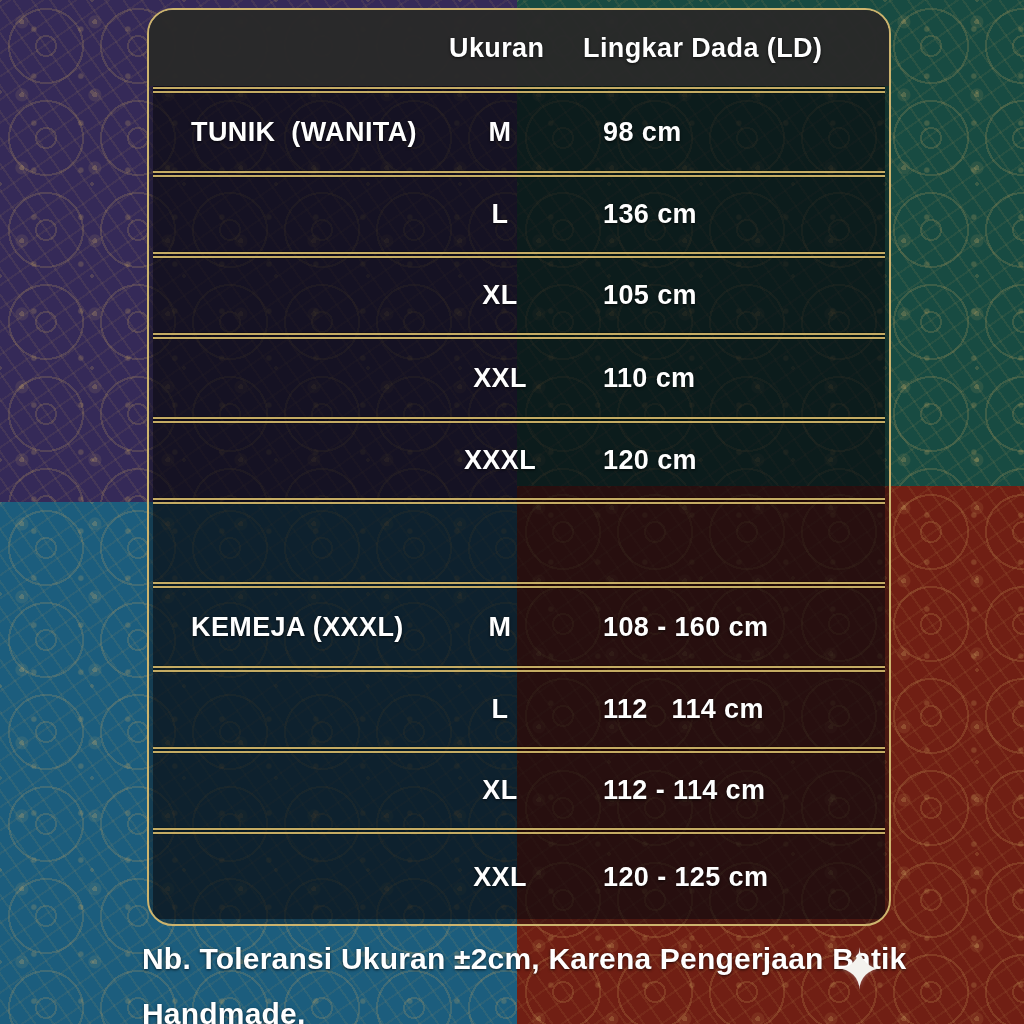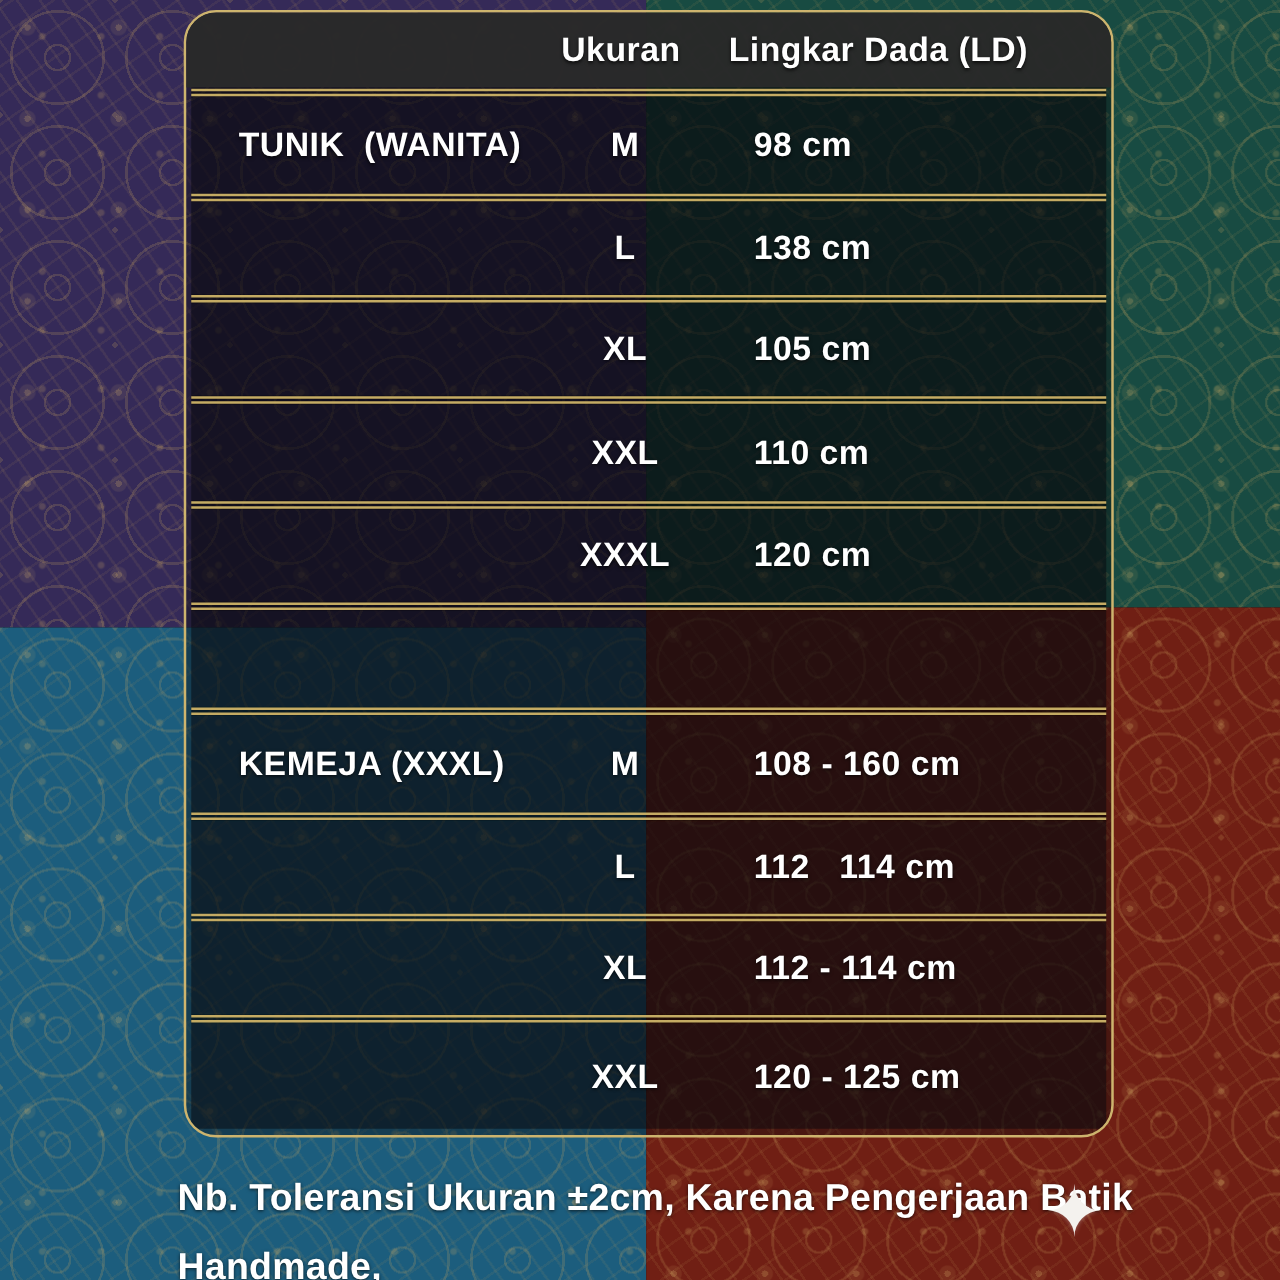--- a/index.html
+++ b/index.html
@@ -45,21 +45,21 @@
     display: grid;
     grid-template-columns: 300px 94px 1fr;
     align-items: center;
     color: #ffffff;
     font-weight: bold;
     font-size: 27px;
     letter-spacing: 0.4px;
     text-shadow: 0 1px 3px rgba(0,0,0,0.75);
   }
   .thead {
-    height: 60px;
+    height: 76px;
     background: rgba(42, 42, 42, 0.96);
   }
   .body-row {
     margin: 0 4px;
     background: rgba(7, 8, 13, 0.52);
   }
   .h73 { height: 73px; }
   .h76 { height: 76px; }
   .h84 { height: 84px; }
   .c-label { padding-left: 38px; white-space: pre; }
@@ -129,21 +129,21 @@
       <div class="c-label">TUNIK&nbsp; (WANITA)</div>
       <div class="c-size">M</div>
       <div class="c-ld">98 cm</div>
     </div>
 
     <div class="sep"></div>
 
     <div class="row body-row h73">
       <div class="c-label"></div>
       <div class="c-size">L</div>
-      <div class="c-ld">138 cm</div>
+      <div class="c-ld">136 cm</div>
     </div>
 
     <div class="sep"></div>
 
     <div class="row body-row h73">
       <div class="c-label"></div>
       <div class="c-size">XL</div>
       <div class="c-ld">105 cm</div>
     </div>
 

